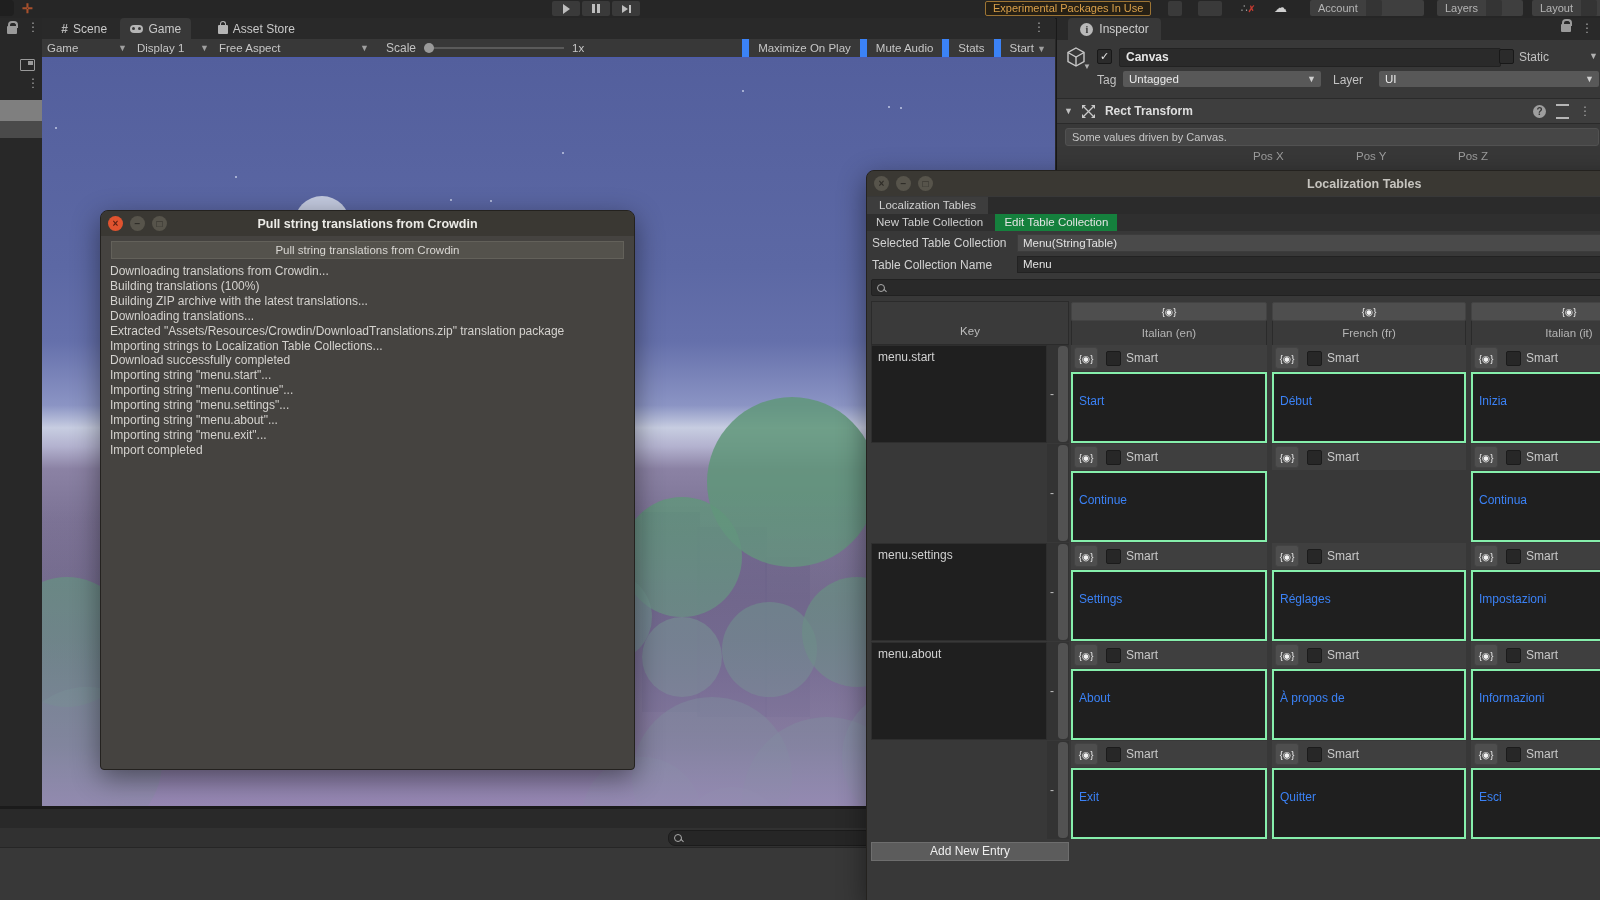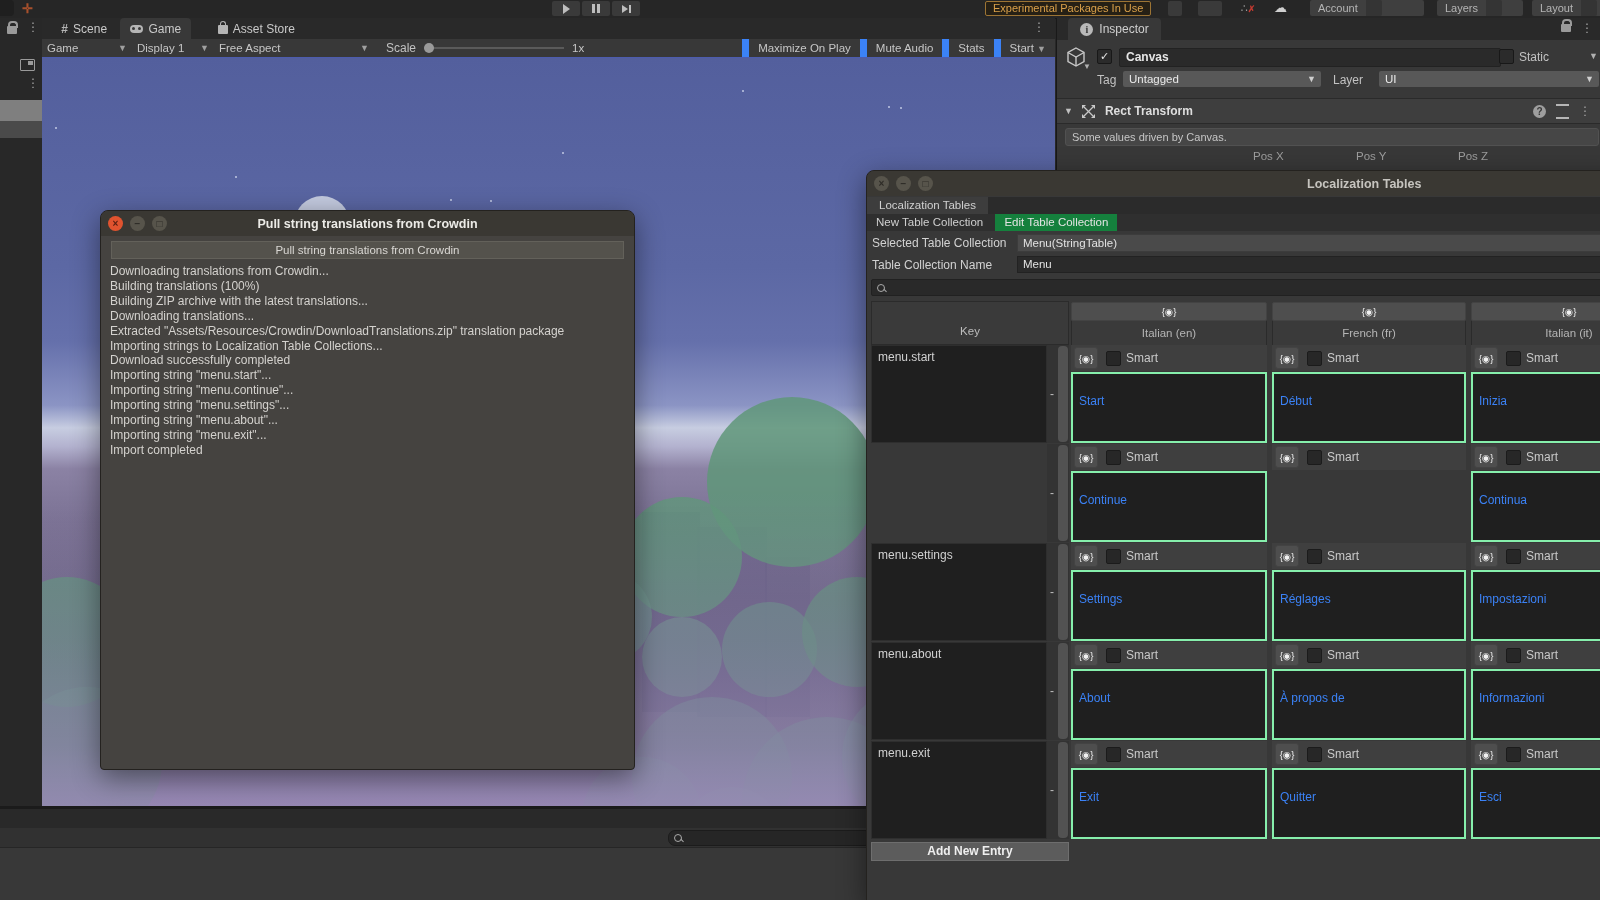--- a/index.html
+++ b/index.html
@@ -147,21 +147,21 @@
   .handle-col .minus{position:absolute;left:3px;top:42px;color:#c0c0c0;font-size:12px;}
   .lang-cell{position:absolute;top:0;height:98px;}
   .cell-head{position:absolute;left:0;top:0;right:0;height:26px;background:#3f3f3f;display:flex;align-items:center;}
   .pin-btn{width:22px;height:20px;margin-left:3px;background:#4e4e4e;border:1px solid #434343;border-radius:3px;
      display:flex;align-items:center;justify-content:center;color:#f0f0f0;font-size:9.5px;}
   .cbx{display:inline-block;width:13px;height:13px;background:#272727;border:1px solid #1b1b1b;border-radius:2px;margin-left:8px;}
   .smart{margin-left:5px;color:#c9c9c9;font-size:12px;}
   .cell-body{position:absolute;left:0;top:27px;right:0;bottom:0;background:#1f1f1f;border:2px solid #86efac;
      color:#3b82f6;font-size:12px;padding:20px 6px;}
   .add-entry{position:absolute;left:0;width:198px;height:19px;background:#5c5c5c;border:1px solid #6e6e6e;
-     box-sizing:border-box;color:#efefef;font-size:12px;text-align:center;line-height:17px;font-weight:bold;}
+     box-sizing:border-box;color:#efefef;font-size:12px;text-align:center;line-height:17px;}
 
   
   .bottom-dock{position:absolute;left:0;top:806px;width:870px;height:94px;background:#383838;z-index:2;}
   .bd-top{position:absolute;left:0;top:0;width:100%;height:3px;background:#1b1b1b;}
   .bd-strip{position:absolute;left:0;top:3px;width:100%;height:19px;background:#292929;}
   .bd-toolbar{position:absolute;left:0;top:22px;width:100%;height:19px;background:#313131;border-bottom:1px solid #262626;}
   .bd-search{position:absolute;left:668px;top:2px;width:192px;height:14px;background:#262626;border:1px solid #1c1c1c;
      border-radius:7px;display:flex;align-items:center;padding:0 5px;}
 </style>
 </head>
@@ -549,21 +549,20 @@
       <div class="cell-head">
         <span class="pin-btn">{◉}</span>
         <span class="cbx"></span>
         <span class="smart">Smart</span>
       </div>
       <div class="cell-body">Informazioni</div>
     </div>
   </div>
 
   <div class="t-row" style="top: 440px;">
-    <div class="key-cell"><span>menu.exit</span></div>
     <div class="handle-col">
       <span class="bar"></span>
       <span class="minus">-</span>
     </div>
     <div class="lang-cell" style="left:200px;width:196px;">
       <div class="cell-head">
         <span class="pin-btn">{◉}</span>
         <span class="cbx"></span>
         <span class="smart">Smart</span>
       </div>

